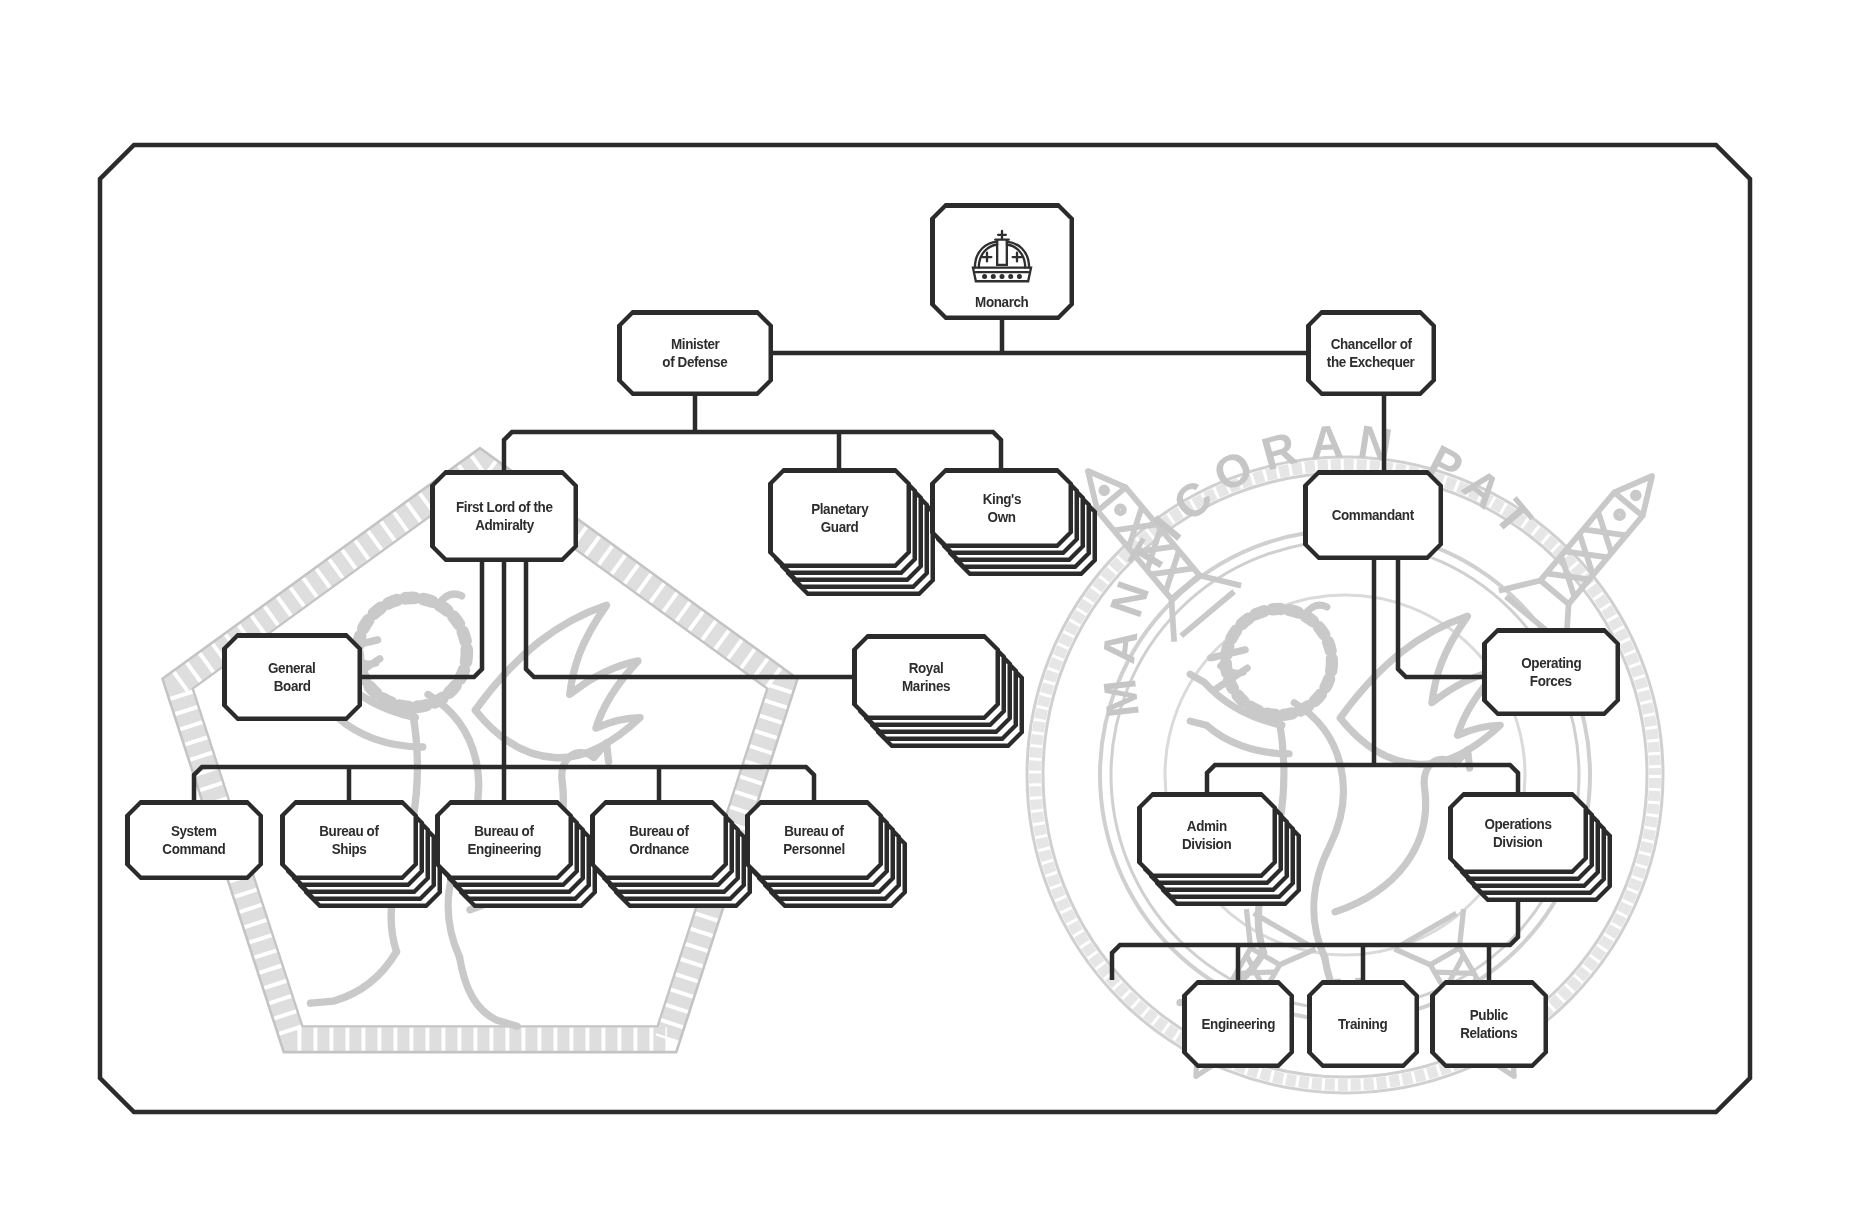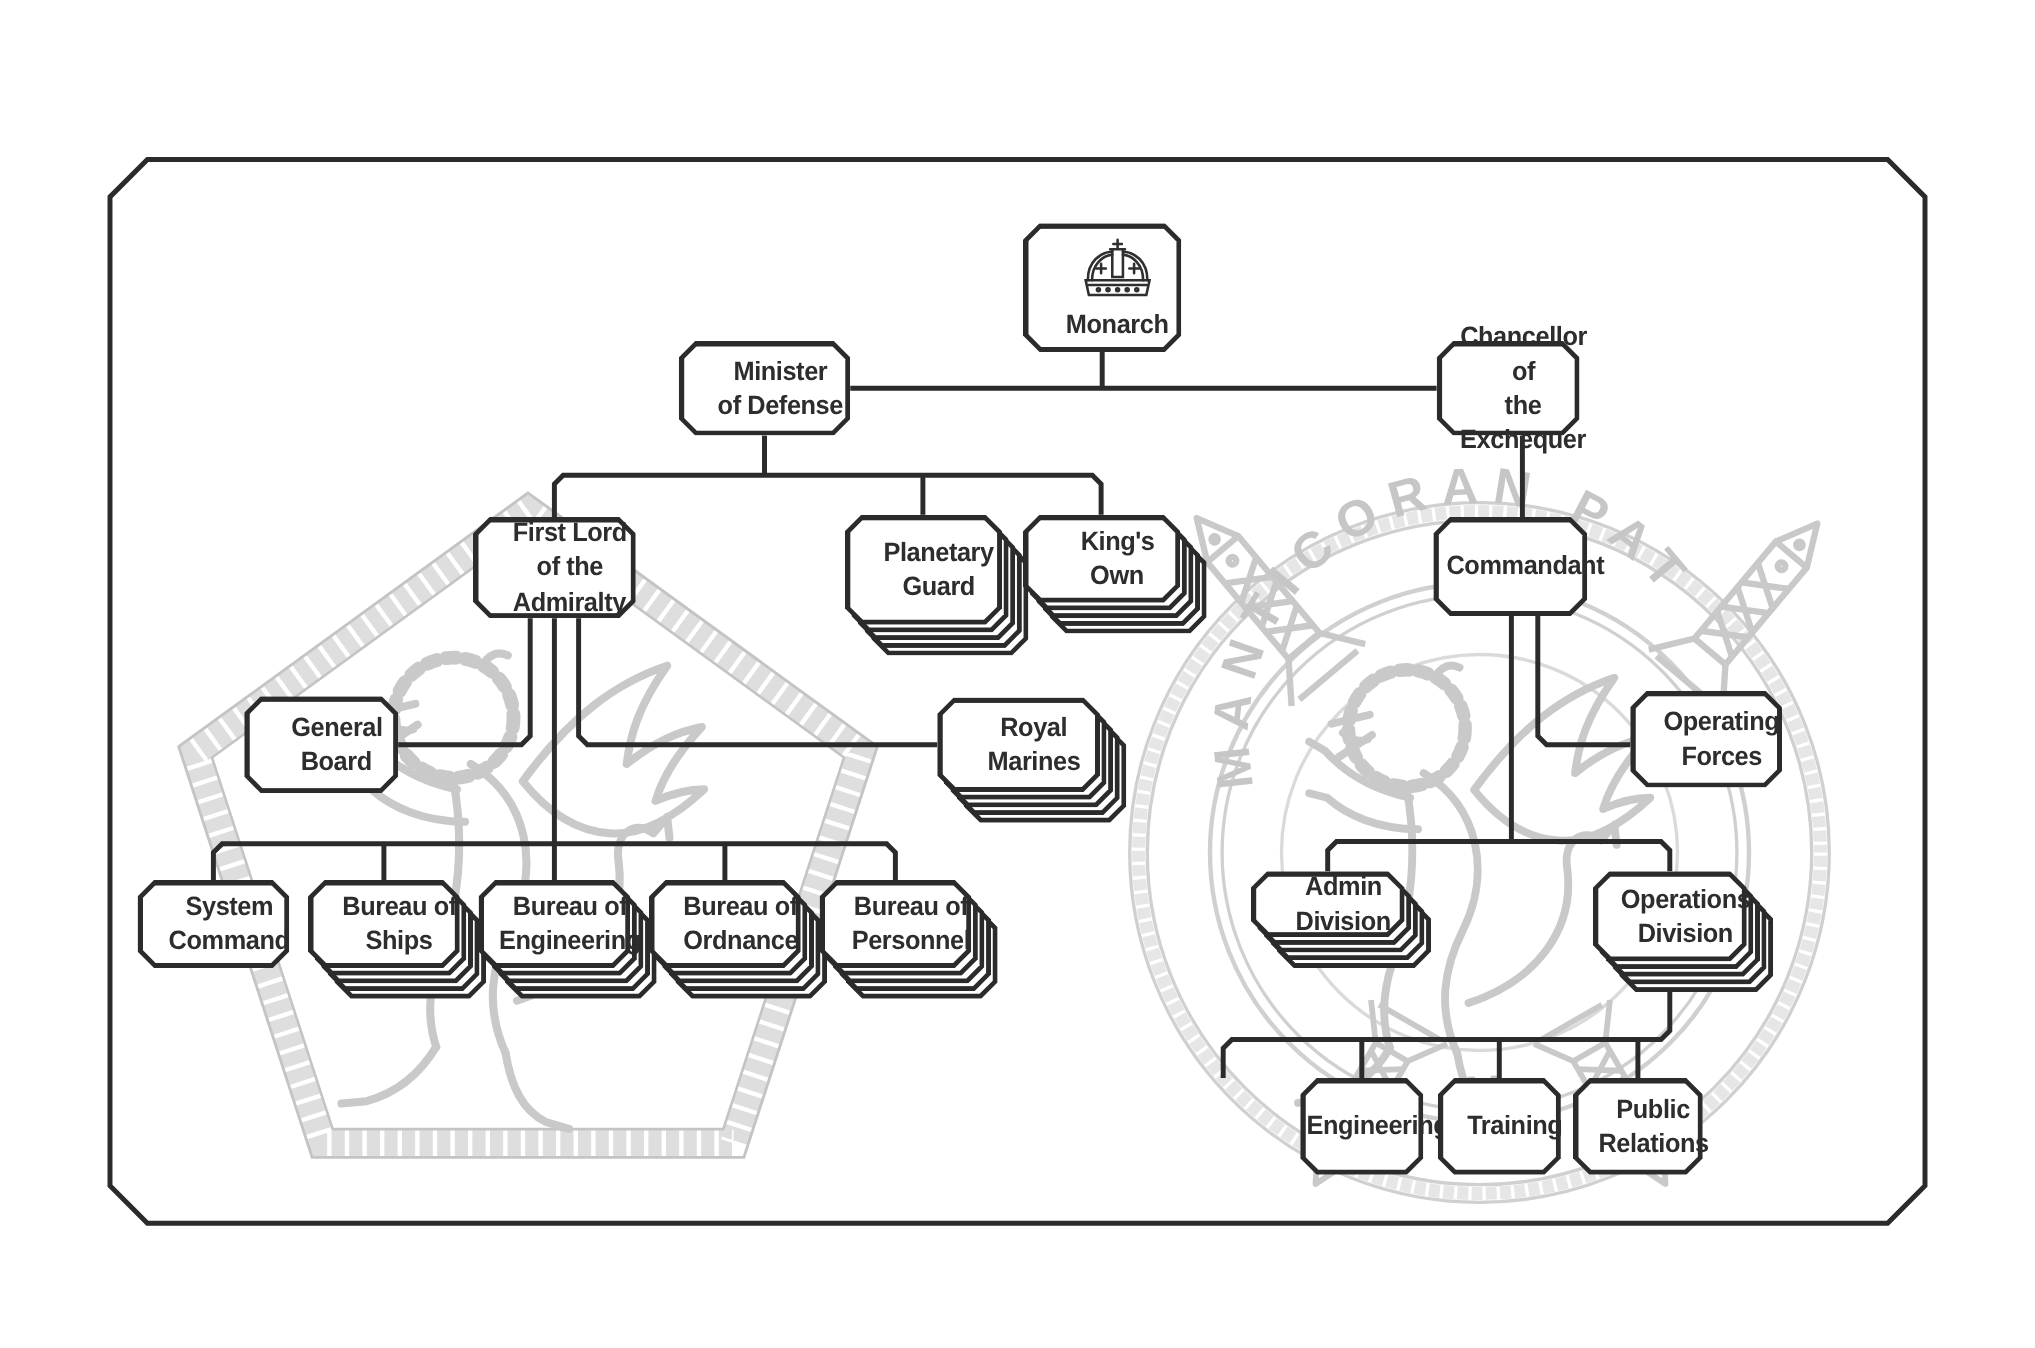--- a/index.html
+++ b/index.html
@@ -15,21 +15,21 @@
                       calc(100% - 15px) 100%,15px 100%,0 calc(100% - 15px),0 15px);}
   .chamf::after{content:"";position:absolute;inset:4.5px;background:#ffffff;
     clip-path:polygon(12px 0,calc(100% - 12px) 0,100% 12px,100% calc(100% - 12px),
                       calc(100% - 12px) 100%,12px 100%,0 calc(100% - 12px),0 12px);}
   .s1{transform:translate(6px,7px);}
   .s2{transform:translate(12px,14px);}
   .s3{transform:translate(18px,21px);}
   .s4{transform:translate(24px,28px);}
   .node-label{position:absolute;inset:0;z-index:4;display:flex;flex-direction:column;
     align-items:center;justify-content:center;text-align:center;
-    font-weight:bold;font-size:24px;line-height:1.3;letter-spacing:-0.4px;color:#2d2d2d;padding-left:28px;}
+    font-weight:bold;font-size:14px;line-height:1.3;letter-spacing:-0.4px;color:#2d2d2d;}
   .node-label span{display:block;transform:scaleX(0.96);}
   .monarch-label{justify-content:flex-end;padding-bottom:9px;}
   .crown{margin:0 auto 4px auto;display:block;}
   .arc-text{font-weight:bold;font-size:46px;letter-spacing:12px;fill:#c6c6c6;
             font-family:"Liberation Sans","DejaVu Sans",sans-serif;}
 </style>
 </head>
 <body>
 
 <div class="stage">
@@ -276,21 +276,21 @@
     <div class="chamf s3"></div>
     <div class="chamf s2"></div>
     <div class="chamf s1"></div>
     <div class="chamf"></div>
     <div class="node-label">
       <span>Bureau of</span>
       <span>Personnel</span>
     </div>
   </div>
 
-  <div class="node" style="left:1137px;top:792px;width:140px;height:60px">
+  <div class="node" style="left:1137px;top:792px;width:140px;height:86px">
     <div class="chamf s4"></div>
     <div class="chamf s3"></div>
     <div class="chamf s2"></div>
     <div class="chamf s1"></div>
     <div class="chamf"></div>
     <div class="node-label">
       <span>Admin</span>
       <span>Division</span>
     </div>
   </div>

